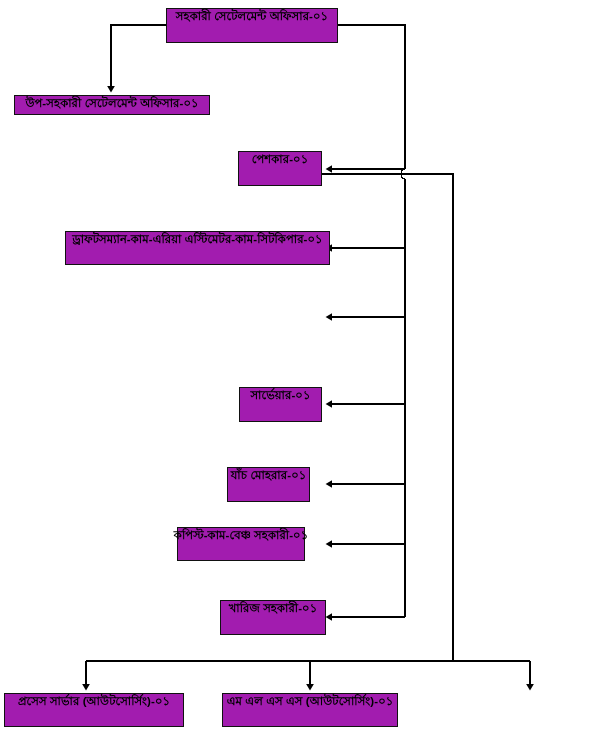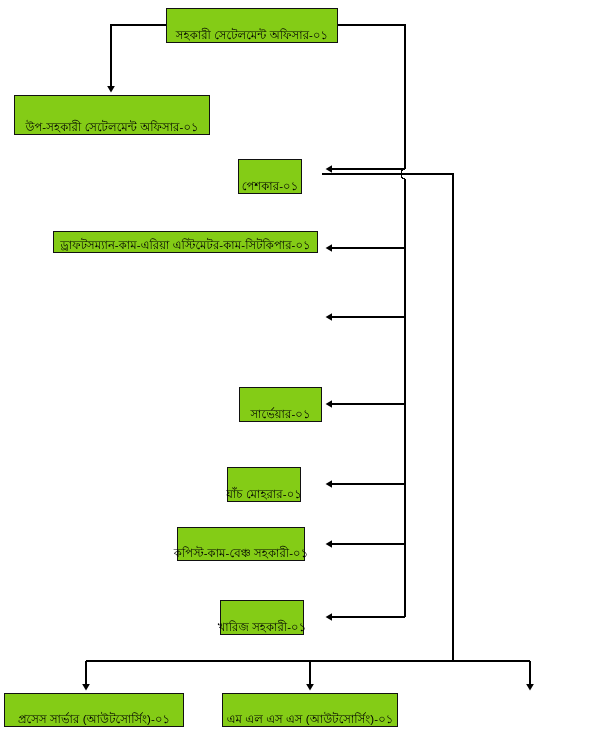--- a/index.html
+++ b/index.html
@@ -19,31 +19,32 @@
     position: absolute;
     left: 0;
     top: 0;
     width: 609px;
     height: 731px;
   }
   .node {
     position: absolute;
     box-sizing: border-box;
     border: 1px solid #111111;
-    background: #84cc16;
+    background: #a21caf;
     display: flex;
-    align-items: flex-end;
+    align-items: flex-start;
     justify-content: center;
     text-align: center;
     color: #000000;
     font-size: 11.5px;
     line-height: 1.25;
     letter-spacing: 0.1px;
     white-space: nowrap;
     z-index: 2;
+    font-weight: bold;
   }
   .node .node-label {
     display: block;
     padding: 0 4px;
   }
 </style>
 </head>
 <body>
 
 <div id="chart-root">
@@ -90,46 +91,46 @@
       <path d="M310,661 L310,686" marker-end="url(#arrow-down)"></path>
 
       <path d="M530,661 L530,686" marker-end="url(#arrow-down)"></path>
     </g>
   </svg>
 
   <div class="node" style="left:166px; top:8px; width:172px; height:35px;">
     <span class="node-label">সহকারী সেটেলমেন্ট অফিসার-০১</span>
   </div>
 
-  <div class="node" style="left:14px; top:95px; width:196px; height:40px;">
+  <div class="node" style="left:14px; top:95px; width:196px; height:20px;">
     <span class="node-label">উপ-সহকারী সেটেলমেন্ট অফিসার-০১</span>
   </div>
 
-  <div class="node" style="left:238px; top:151px; width:64px; height:35px;margin-top:8px;">
+  <div class="node" style="left:238px; top:151px; width:84px; height:35px;">
     <span class="node-label">পেশকার-০১</span>
   </div>
 
-  <div class="node" style="left:53px; top:231px; width:265px; height:22px;">
+  <div class="node" style="left:65px; top:231px; width:265px; height:34px;">
     <span class="node-label">ড্রাফটসম্যান-কাম-এরিয়া এস্টিমেটর-কাম-সিটকিপার-০১</span>
   </div>
 
 
   <div class="node" style="left:239px; top:387px; width:83px; height:35px;">
     <span class="node-label">সার্ভেয়ার-০১</span>
   </div>
 
-  <div class="node" style="left:227px; top:467px; width:74px; height:35px;">
+  <div class="node" style="left:227px; top:467px; width:83px; height:35px;">
     <span class="node-label">যাঁচ মোহরার-০১</span>
   </div>
 
   <div class="node" style="left:177px; top:527px; width:128px; height:34px;">
     <span class="node-label">কপিস্ট-কাম-বেঞ্চ সহকারী-০১</span>
   </div>
 
-  <div class="node" style="left:220px; top:600px; width:84px; height:35px;">
+  <div class="node" style="left:220px; top:600px; width:106px; height:35px;">
     <span class="node-label">খারিজ সহকারী-০১</span>
   </div>
 
   <div class="node" style="left:4px; top:693px; width:180px; height:34px;">
     <span class="node-label">প্রসেস সার্ভার (আউটসোর্সিং)-০১</span>
   </div>
 
   <div class="node" style="left:222px; top:693px; width:176px; height:34px;">
     <span class="node-label">এম এল এস এস (আউটসোর্সিং)-০১</span>
   </div>

